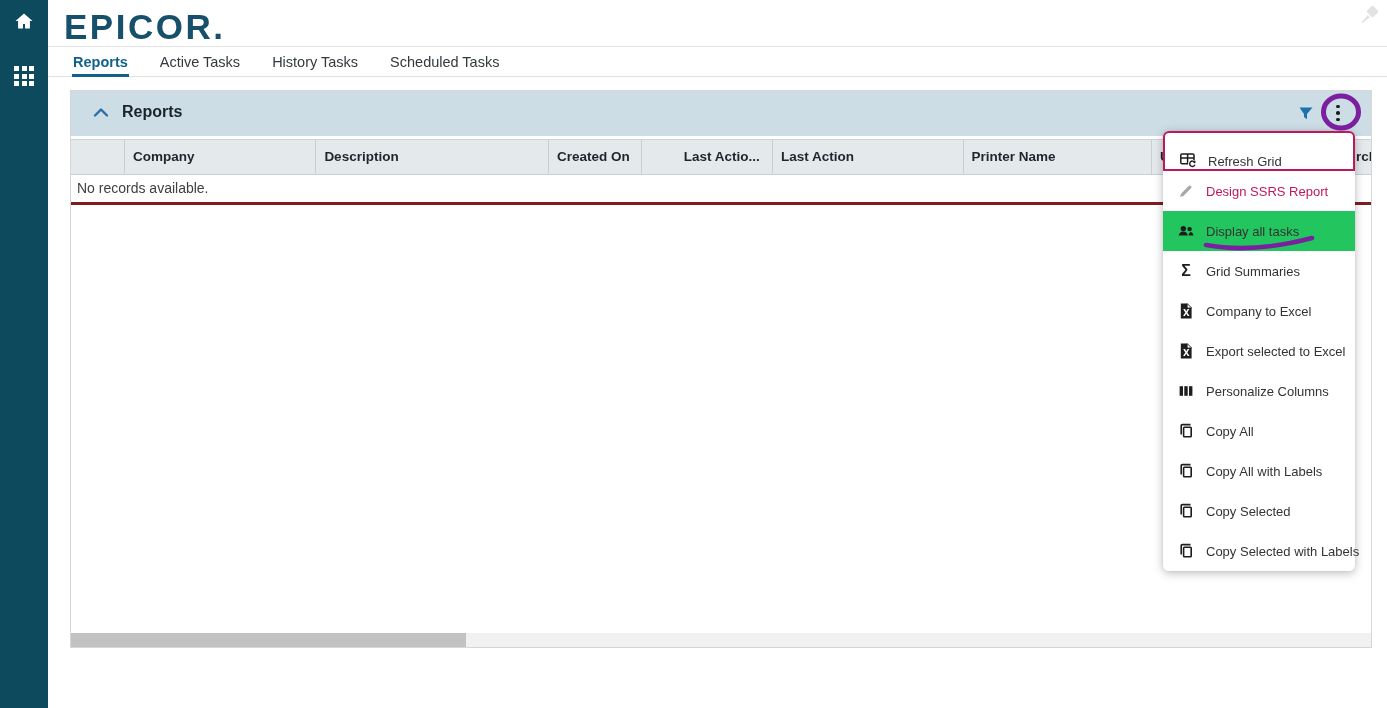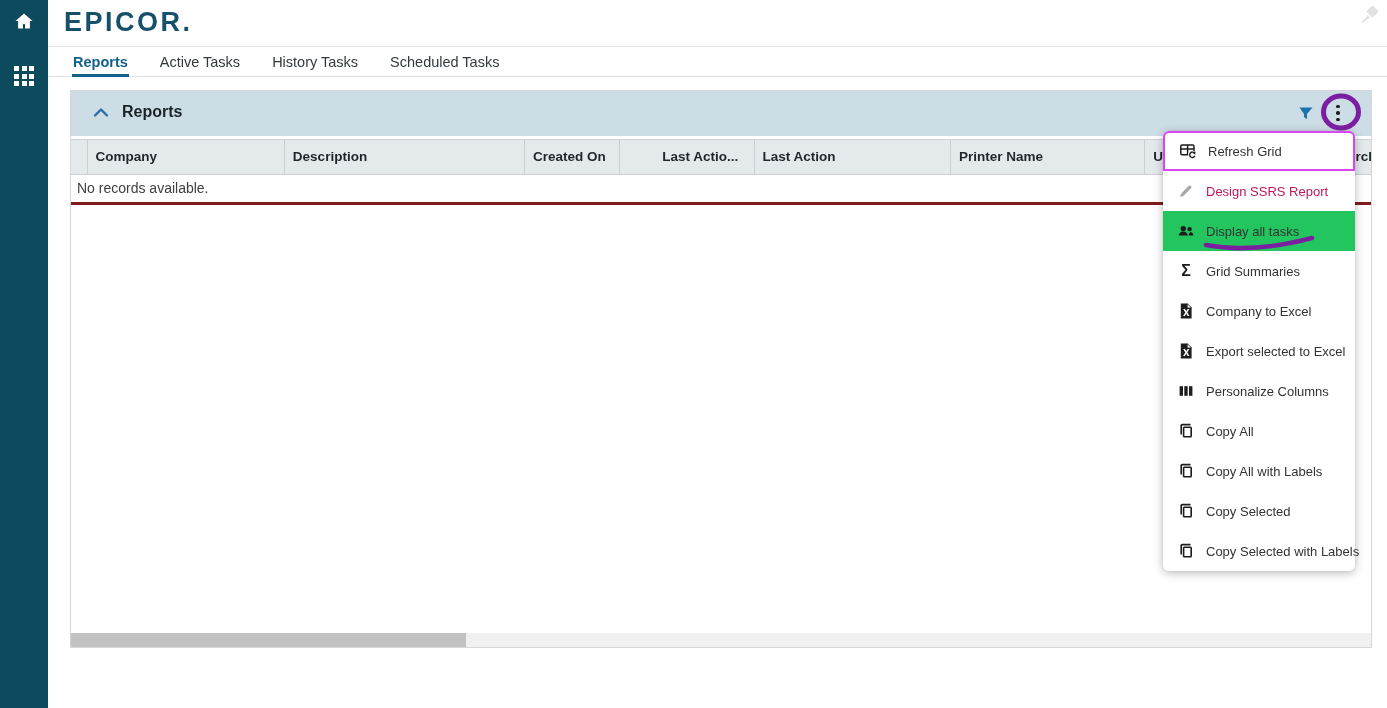--- a/index.html
+++ b/index.html
@@ -10,57 +10,57 @@
   
   .sidebar{left:0;top:0;width:48px;height:708px;background:#0d4a5d;z-index:10;}
   .side-btn{width:48px;height:40px;display:flex;align-items:center;justify-content:center;cursor:pointer;}
   .side-btn.home{margin-top:4px;}
   .side-btn.apps{margin-top:12px;}
   .apps-grid{display:grid;grid-template-columns:repeat(3,5px);grid-template-rows:repeat(3,5px);gap:2.5px;}
   .apps-grid span{background:#fff;display:block;}
 
   
   .topbar{left:48px;top:0;right:0;height:46px;background:#fff;border-bottom:1px solid #e4e4e4;}
-  .logo{position:absolute;left:16px;top:7px;font-size:27px;font-weight:800;letter-spacing:2.5px;color:#17506a;}
+  .logo{position:absolute;left:16px;top:7px;font-size:35px;font-weight:800;letter-spacing:2.5px;color:#17506a;}
   .pin{position:absolute;right:6px;top:4px;width:26px;height:26px;}
 
   
   .tabbar{left:48px;top:47px;right:0;height:29px;border-bottom:1px solid #e0e0e0;
           display:flex;align-items:stretch;padding-left:24px;gap:30px;background:#fff;}
   .tab{position:relative;display:flex;align-items:center;font-size:14.5px;color:#33393d;cursor:pointer;padding:0 1px;}
   .tab.active{color:#11618a;font-weight:700;}
   .tab.active::after{content:"";position:absolute;left:0;right:0;bottom:-1px;height:3px;background:#11618a;}
 
   
   .panel{left:70px;top:90px;width:1302px;height:558px;border:1px solid #d6d6d6;box-sizing:border-box;background:#fff;}
   .panel-header{position:relative;height:45px;background:#cddde6;display:flex;align-items:center;}
   .collapse-btn{position:absolute;left:21px;top:14px;width:18px;height:16px;cursor:pointer;}
   .panel-title{position:absolute;left:51px;top:12px;font-size:16px;font-weight:700;color:#1b2329;}
   .ph-filter{position:absolute;right:56px;top:13px;width:18px;height:18px;cursor:pointer;}
   .ph-kebab{position:absolute;right:25px;top:11px;width:16px;height:22px;cursor:pointer;
             display:flex;flex-direction:column;align-items:center;justify-content:center;gap:3px;}
   .ph-kebab i{width:3.6px;height:3.6px;border-radius:50%;background:#1c1c1c;display:block;}
 
   .grid-gap{height:3px;background:#fff;}
-  .grid-header{display:flex;height:36px;background:#e4e9ec;border-top:1px solid #cdd2d6;border-bottom:1px solid #c9cfd3;box-sizing:border-box;}
+  .grid-header{display:flex;height:36px;background:#e4e9ec;border-top:1px solid #cdd2d6;border-bottom:1px solid #c9cfd3;box-sizing:border-box;padding-left:38px;}
   .gh-cell{box-sizing:border-box;border-right:1px solid #c9cfd3;font-size:13.5px;font-weight:700;color:#1f262b;
            line-height:34px;padding-left:8px;white-space:nowrap;overflow:hidden;cursor:pointer;}
   .gh-cell:last-child{border-right:none;}
   .empty-row{height:27px;line-height:27px;border-bottom:3px solid #7f1d1d;font-size:14px;color:#404040;padding-left:6px;}
   .grid-body{height:423px;background:#fff;}
   .hscroll{position:absolute;left:0;bottom:0;height:14px;width:100%;background:#f1f1f1;}
   .hthumb{position:absolute;left:0;top:0;height:14px;width:395px;background:#c2c2c2;cursor:grab;}
 
   
   .menu{left:1163px;top:131px;width:192px;background:#fff;border-radius:6px;z-index:50;
         box-shadow:0 2px 10px rgba(0,0,0,.28), 0 0 1px rgba(0,0,0,.2);}
   .mi{height:40px;display:flex;align-items:center;box-sizing:border-box;cursor:pointer;background:#fff;}
   .mi:first-child{border-radius:6px 6px 0 0;}
   .mi:last-child{border-radius:0 0 6px 6px;}
-  .mi.focused{border:2px solid #d946ef;}
+  .mi.focused{border:2px solid #be185d;align-items:flex-end;}
   .mi.highlighted{background:#22c55e;}
   .mi.disabled{cursor:default;}
   .mic{width:18px;height:18px;margin-left:14px;flex:0 0 18px;display:flex;align-items:center;justify-content:center;}
   .mil{margin-left:11px;font-size:13px;color:#333;white-space:nowrap;}
   .mi.disabled .mil{color:#be185d;}
   .sigma{font-size:16px;font-weight:700;color:#1d1d1d;line-height:18px;}
 
   
   .annotate{left:0;top:0;width:1387px;height:708px;z-index:60;pointer-events:none;}
 </style>

